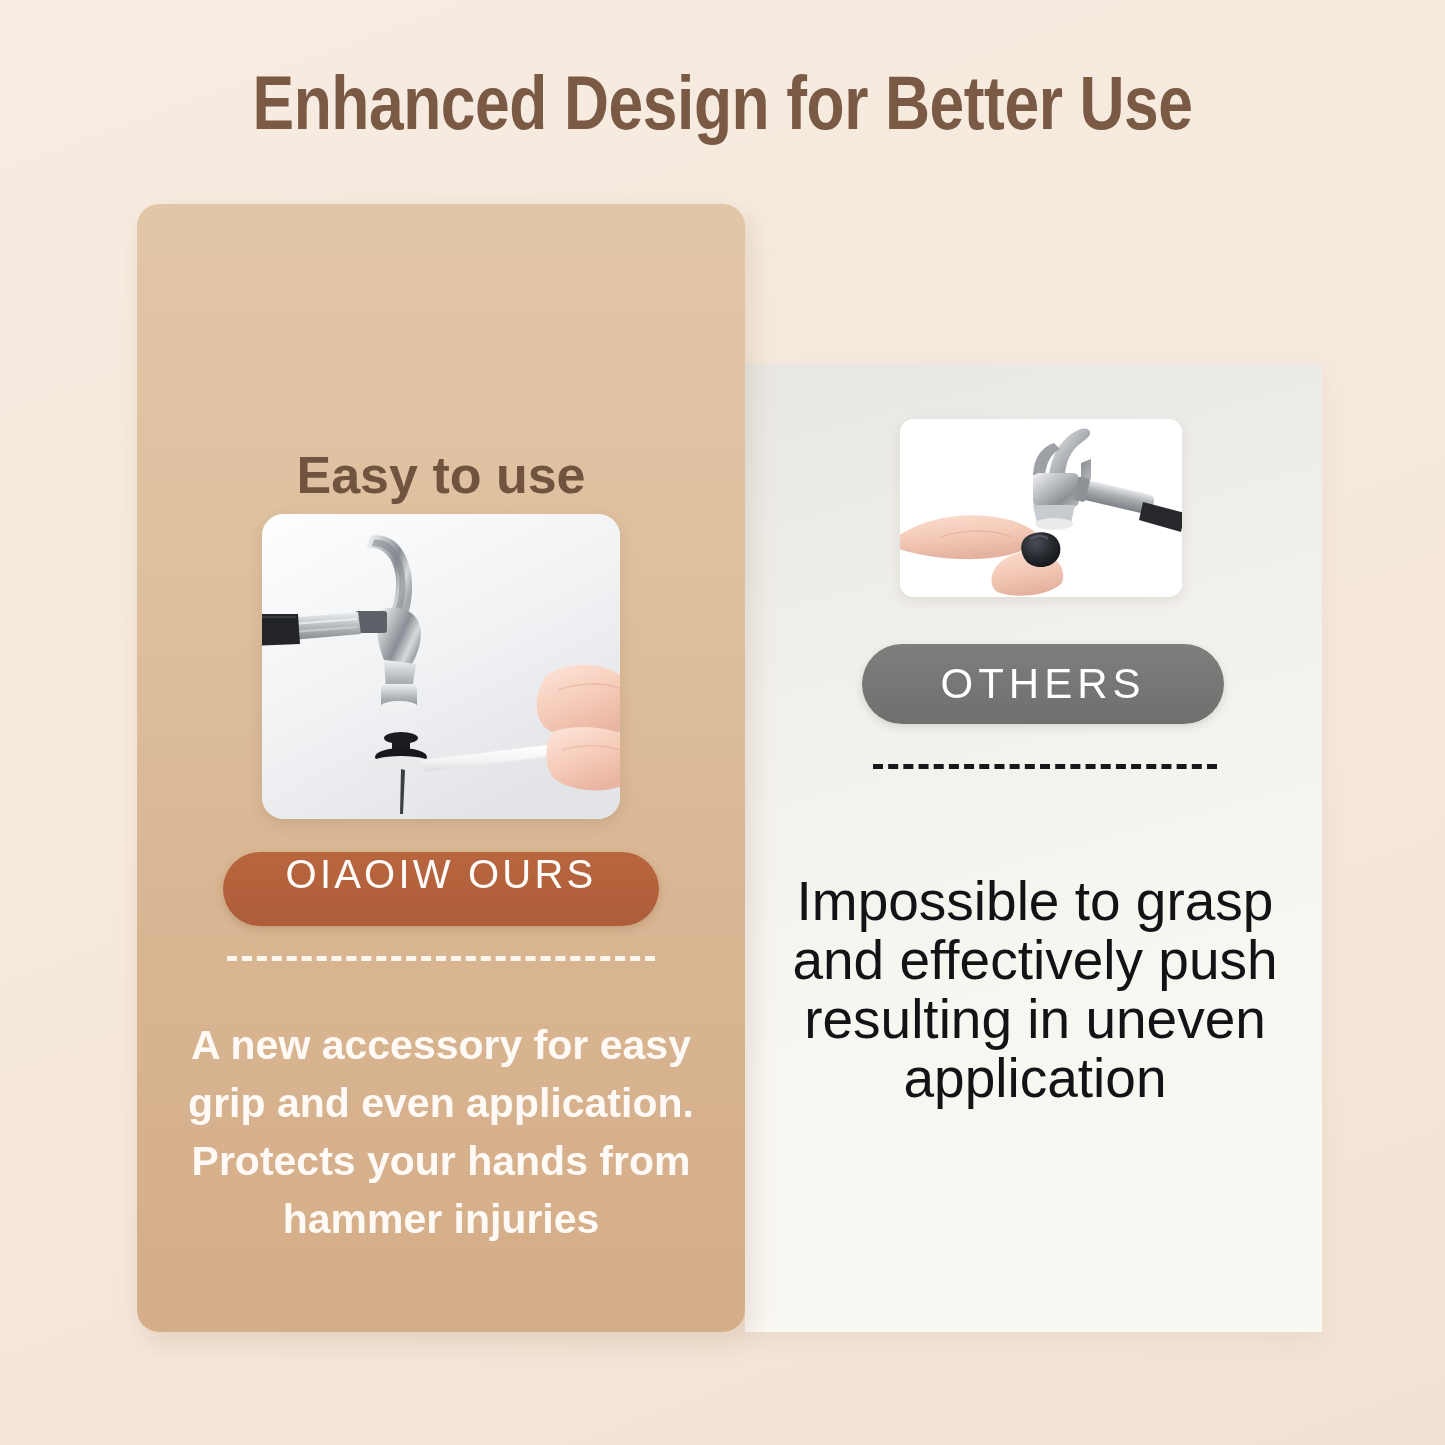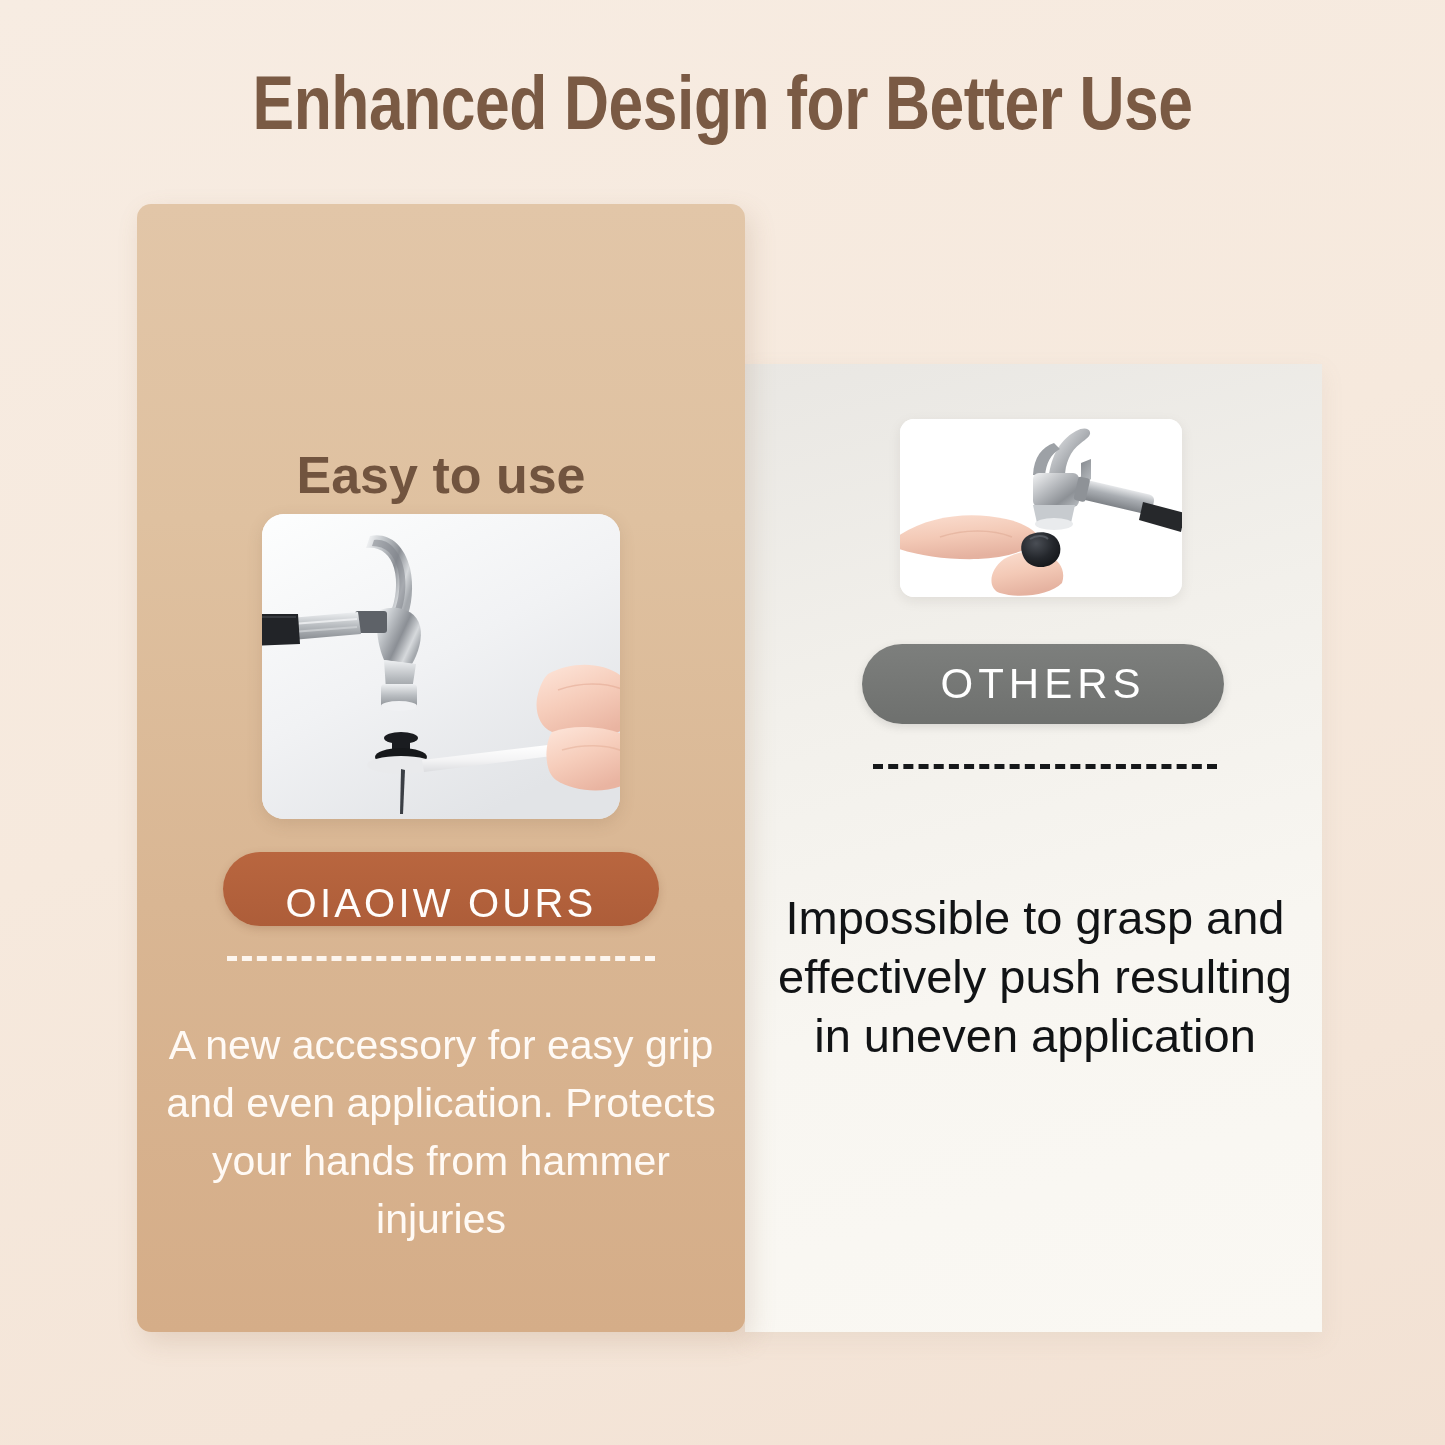--- a/index.html
+++ b/index.html
@@ -42,21 +42,21 @@
     white-space: nowrap;
   }
 
   
   #ours-panel {
     position: absolute;
     left: 137px;
     top: 204px;
     width: 608px;
     height: 1128px;
-    border-radius: 14px;
+    border-radius: 22px;
     background: linear-gradient(180deg, #e2c6a8 0%, #dfc1a0 28%, #d9b693 62%, #d5ad88 100%);
     box-shadow: 6px 10px 26px rgba(150, 110, 75, 0.18);
   }
 
   
   #connector-arrow {
     position: absolute;
     left: 744px;
     top: 541px;
     width: 0;
@@ -103,21 +103,21 @@
   #ours-badge {
     position: absolute;
     left: 86px;
     top: 648px;
     width: 436px;
     height: 74px;
     border-radius: 37px;
     background: linear-gradient(180deg, #b9663f 0%, #ad5d39 100%);
     box-shadow: 0 3px 9px rgba(120, 70, 40, 0.22);
     display: flex;
-    align-items: flex-end;
+    align-items: flex-start;
     justify-content: center;
   }
   #ours-badge-label {
     color: #fffdfb;
     font-size: 40px;
     letter-spacing: 3.2px;
     font-weight: 400;
   }
 
   #ours-divider {
@@ -131,20 +131,21 @@
 
   #ours-body {
     position: absolute;
     left: 28px;
     top: 812px;
     width: 552px;
     text-align: center;
     color: #fffaf5;
     font-size: 41px;
     line-height: 58px;
+    font-weight: bold;
   }
 
   
   #others-panel {
     position: absolute;
     left: 745px;
     top: 364px;
     width: 577px;
     height: 968px;
     background: linear-gradient(165deg, #e9e7e3 0%, #f2f0eb 32%, #f8f6f1 62%, #faf8f3 100%);
@@ -188,25 +189,25 @@
     left: 128px;
     top: 400px;
     width: 344px;
     height: 0;
     border-top: 5px dashed #16181a;
   }
 
   #others-body {
     position: absolute;
     left: 20px;
-    top: 524px;
+    top: 508px;
     width: 540px;
     text-align: center;
     color: #111315;
-    font-size: 47px;
+    font-size: 55px;
     line-height: 59px;
   }
 
   .photo-svg { display: block; width: 100%; height: 100%; }
 </style>
 </head>
 <body>
 
 <div id="canvas">
 

